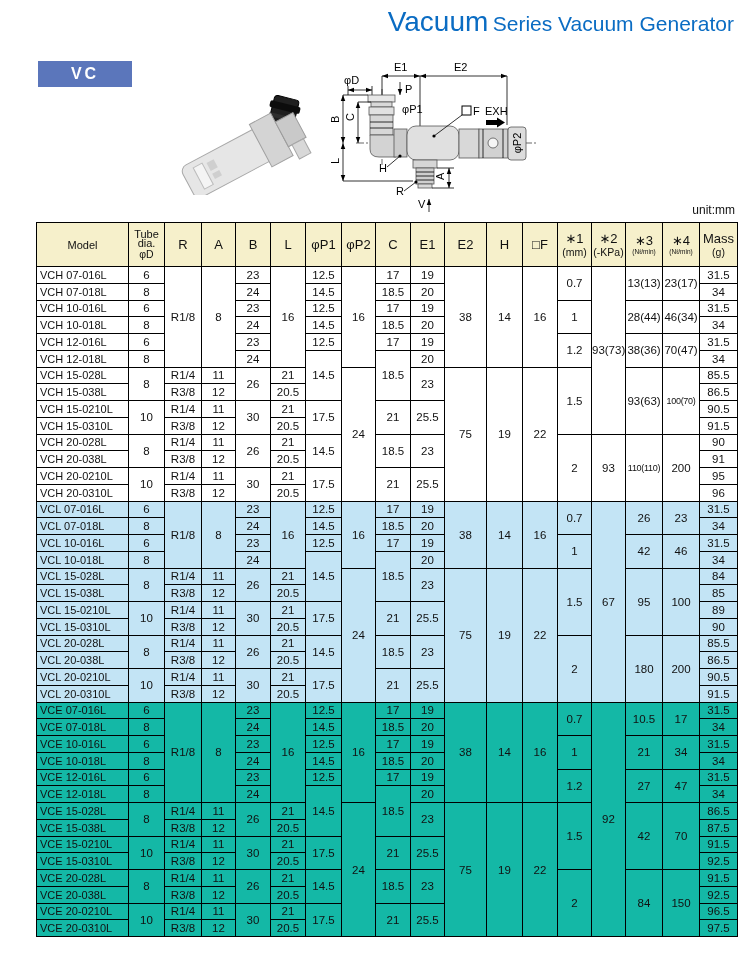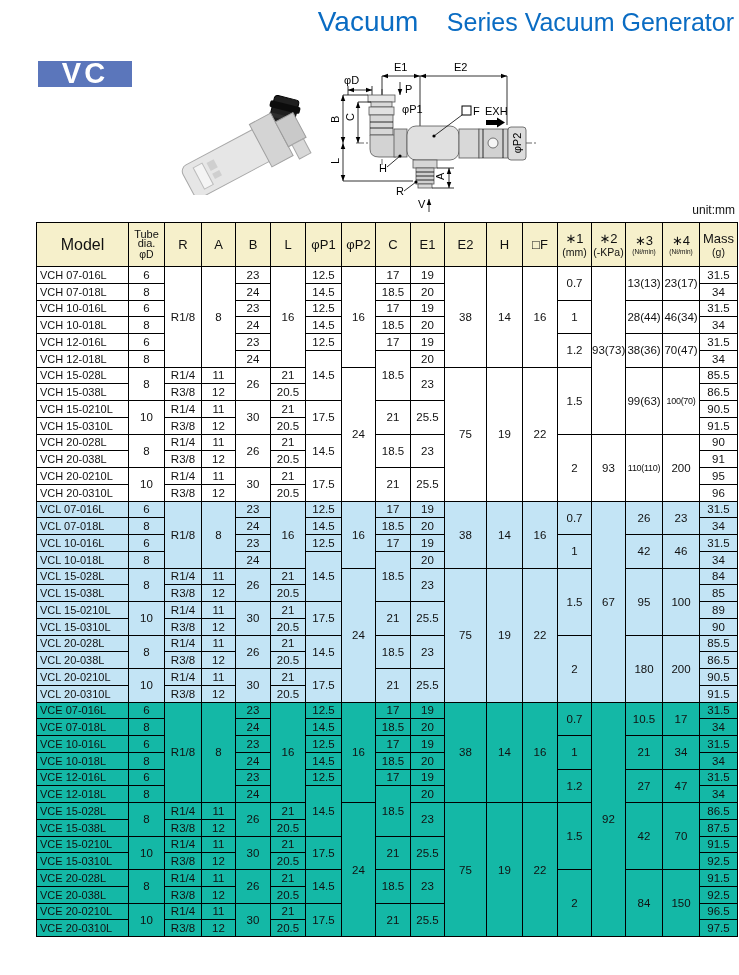--- a/index.html
+++ b/index.html
@@ -1,41 +1,41 @@
 <!DOCTYPE html>
 <html><head>
 <meta charset="utf-8">
 <style>
   html,body{margin:0;padding:0;background:#fff;}
   #page{position:relative;width:739px;height:975px;background:#fff;overflow:hidden;
         font-family:"Liberation Sans","DejaVu Sans",sans-serif;color:#111;}
   
   #title{position:absolute;top:6px;right:5px;text-align:right;color:#0a6cc3;white-space:nowrap;}
   #title .big{font-size:28px;font-weight:500;}
-  #title .small{font-size:25px;font-weight:500;margin-left:24px;}
+  #title .small{font-size:21px;font-weight:500;}
   
   #badge{position:absolute;left:38px;top:61px;width:94px;height:26px;background:#5b76bb;
-         color:#fff;font-weight:bold;font-size:29px;letter-spacing:3px;text-align:center;line-height:25px;}
+         color:#fff;font-weight:bold;font-size:16px;letter-spacing:3px;text-align:center;line-height:25px;}
   #subtitle{position:absolute;left:37px;top:90px;font-size:15px;font-weight:600;line-height:16px;color:#1a1a1a;}
   
   #photo{position:absolute;left:163px;top:93px;}
   #diagram{position:absolute;left:330px;top:53px;}
   #diagram text{font-size:11px;fill:#000;}
   #diagram .dim{stroke:#000;stroke-width:0.8;fill:none;}
   #diagram .part{stroke:#555;stroke-width:0.8;}
   #diagram .cl{stroke:#000;stroke-width:0.6;stroke-dasharray:8 2 2 2;fill:none;}
   #unitnote{position:absolute;top:203px;right:4px;font-size:12px;}
   
   #tblwrap{position:absolute;left:36px;top:222px;}
   table{border-collapse:collapse;table-layout:fixed;width:701px;}
   th,td{border:1px solid #000;overflow:hidden;}
   thead tr{height:44px;}
   th{background:#f6f0cb;font-weight:normal;padding:0;text-align:center;}
   th .h1{font-size:13px;line-height:14px;}
-  th .h1.big{font-size:16px;}
+  th .h1.big{font-size:11px;}
   th .h1.small{font-size:11px;line-height:9px;}
   th .h2{font-size:10.5px;line-height:12px;}
   th .h2.small{font-size:6.5px;line-height:8px;}
   tbody tr{height:16.75px;}
   td{text-align:center;font-size:11.5px;padding:0;white-space:nowrap;}
   td.model{text-align:left;padding-left:3px;font-size:11px;}
   td.tight{font-size:9px;letter-spacing:-0.3px;}
   #footnote{position:absolute;top:944px;right:4px;font-size:13px;color:#111;}
 </style>
 </head>
@@ -324,21 +324,21 @@
             <td>R1/4</td>
             <td>11</td>
             <td rowspan="2">26</td>
             <td>21</td>
             <td rowspan="8">24</td>
             <td rowspan="2">23</td>
             <td rowspan="8">75</td>
             <td rowspan="8">19</td>
             <td rowspan="8">22</td>
             <td rowspan="4">1.5</td>
-            <td rowspan="4">99(63)</td>
+            <td rowspan="4">93(63)</td>
             <td rowspan="4" class="tight">100(70)</td>
             <td>85.5</td>
           </tr>
           <tr>
             <td class="model">VCH 15-038L</td>
             <td>R3/8</td>
             <td>12</td>
             <td>20.5</td>
             <td>86.5</td>
           </tr>

